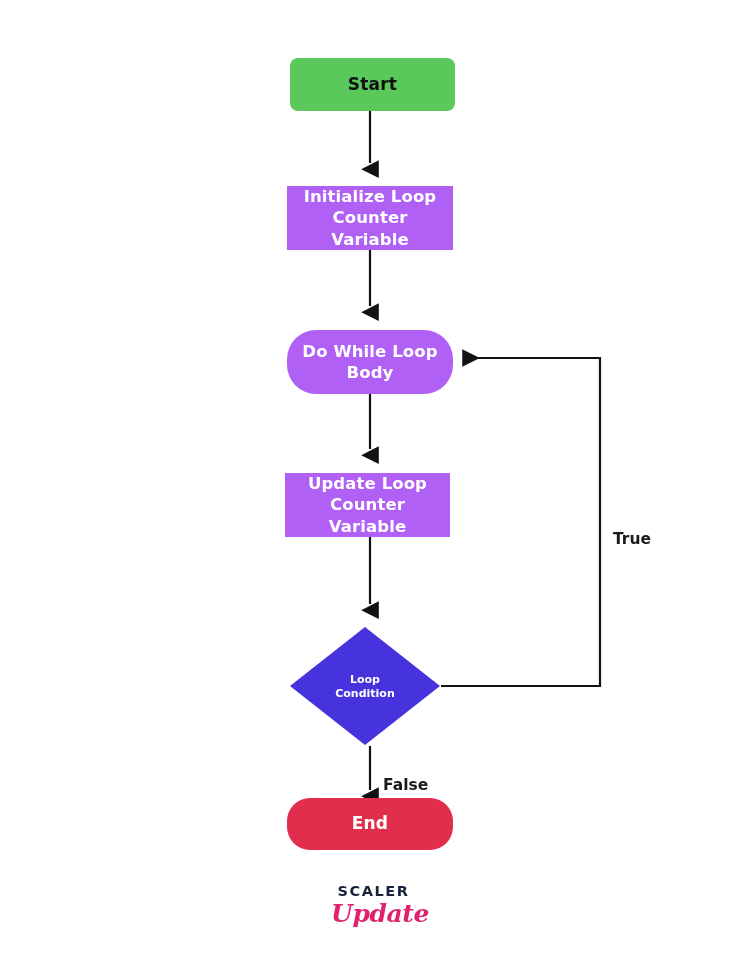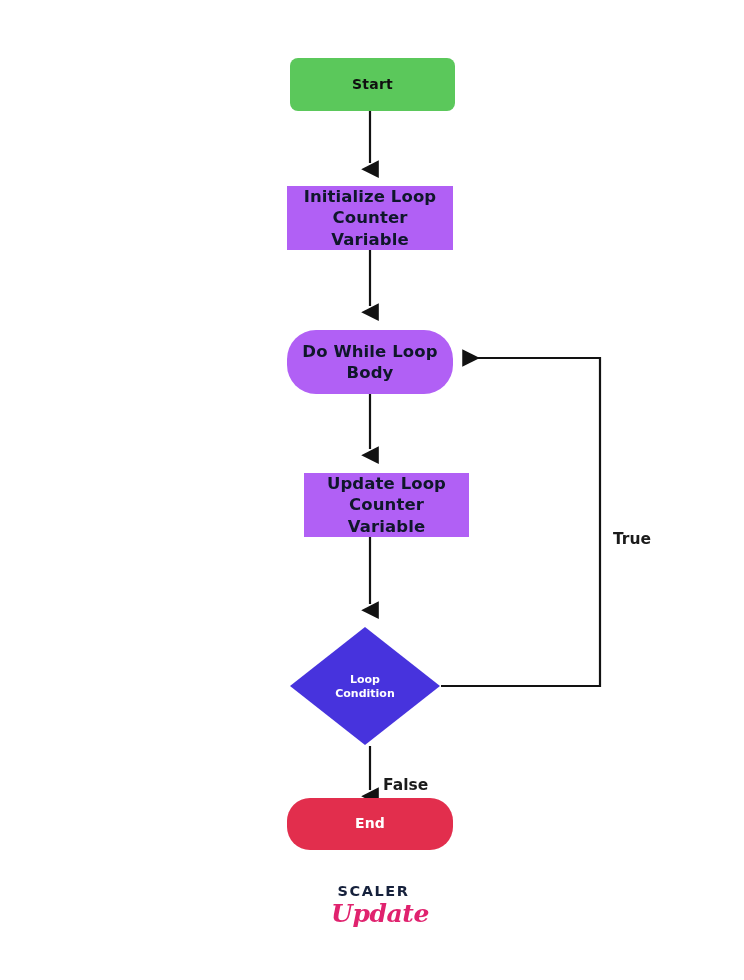--- a/index.html
+++ b/index.html
@@ -26,28 +26,28 @@
     display: flex;
     align-items: center;
     justify-content: center;
     text-align: center;
     box-sizing: border-box;
     line-height: 1.28;
     z-index: 2;
   }
   .node-terminator {
     border-radius: 8px;
-    font-size: 14px;
+    font-size: 17px;
     font-weight: bold;
     letter-spacing: 0.2px;
   }
   .node-process {
     font-size: 16.5px;
     font-weight: bold;
-    color: #0f172a;
+    color: #ffffff;
     letter-spacing: 0.1px;
     padding: 0 6px;
   }
   .node-start {
     left: 290px;
     top: 58px;
     width: 165px;
     height: 53px;
     background: #5bc85b;
     color: #101010;
@@ -70,21 +70,21 @@
   }
   .node-body {
     left: 287px;
     top: 330px;
     width: 166px;
     height: 64px;
     background: #b160f5;
     border-radius: 29px;
   }
   .node-update {
-    left: 304px;
+    left: 285px;
     top: 473px;
     width: 165px;
     height: 64px;
     background: #b160f5;
   }
   .node-decision {
     left: 290px;
     top: 627px;
     width: 150px;
     height: 118px;

